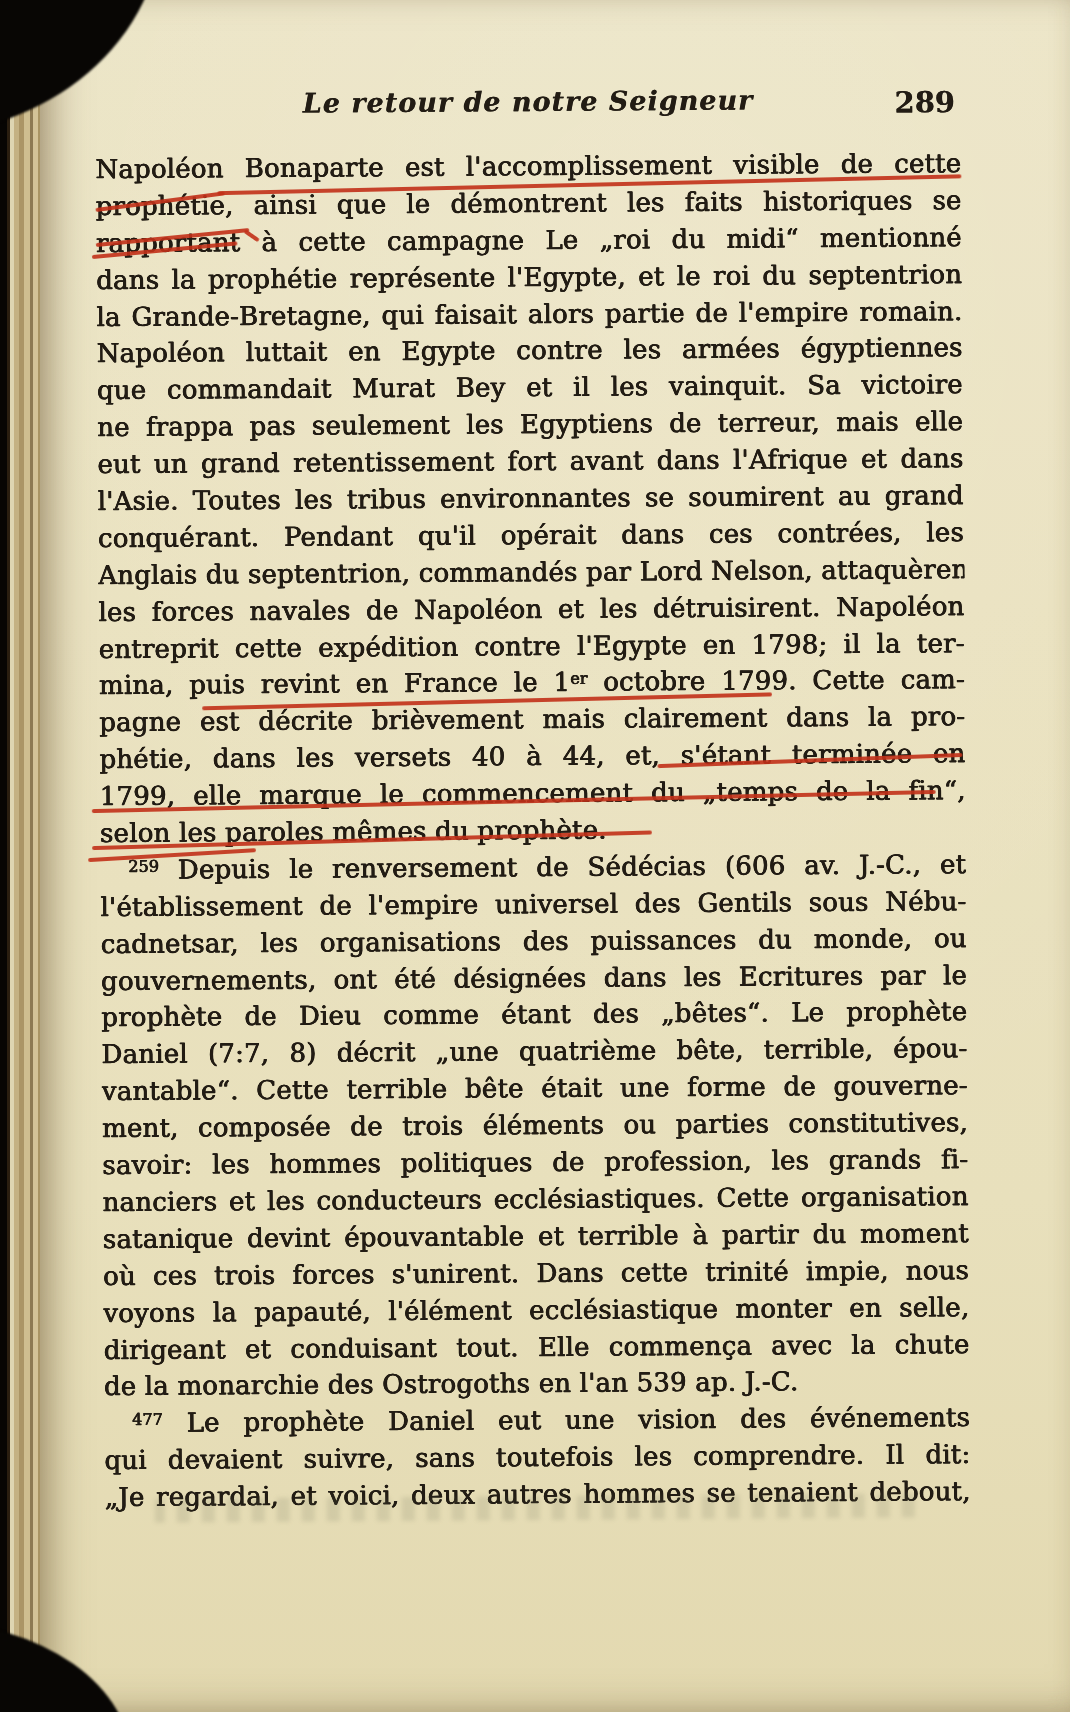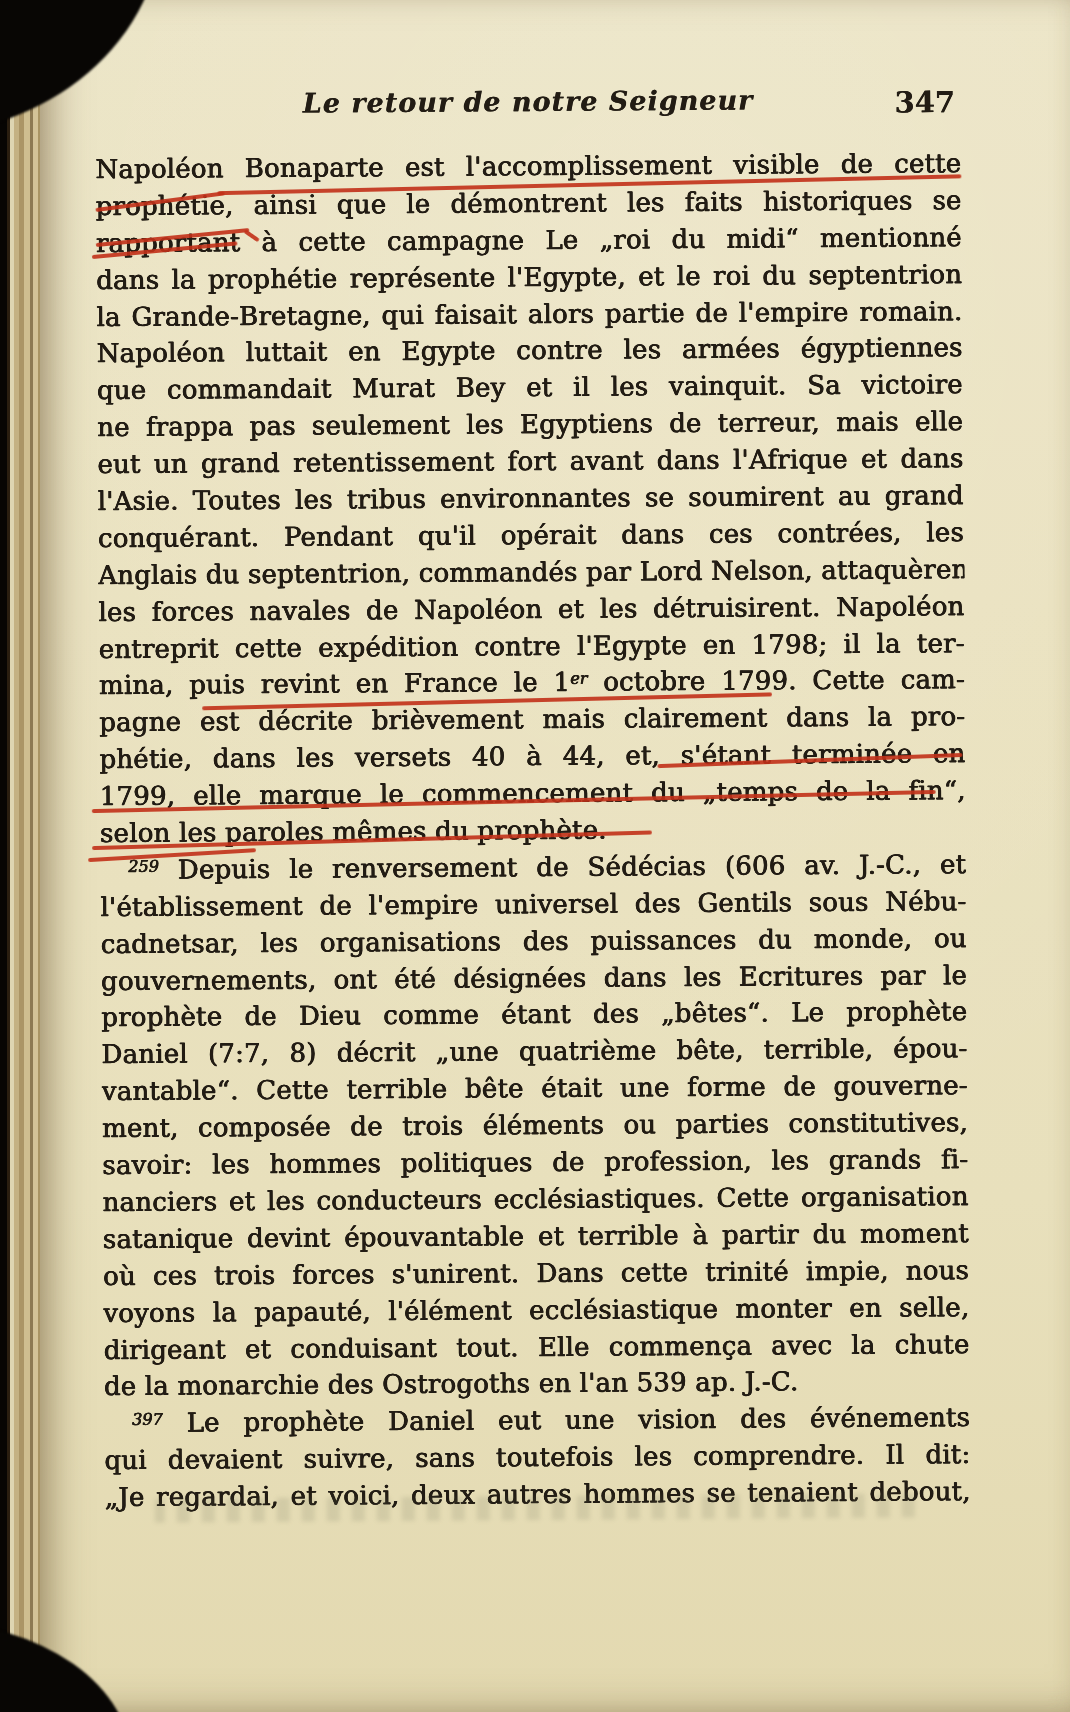--- a/index.html
+++ b/index.html
@@ -30,39 +30,39 @@
     text-shadow:0.3px 0 0 currentColor;}
   .page-number{position:absolute;top:88px;right:110px;font-weight:bold;font-size:29px;
     text-shadow:0.3px 0 0 currentColor;}
   .text-block{position:absolute;left:100px;top:148px;width:866px;}
   .line{height:36.9px;line-height:36.9px;font-size:26px;white-space:nowrap;
     text-align:justify;text-align-last:justify;text-justify:inter-word;
     letter-spacing:0.2px;overflow:hidden;
     text-shadow:0.45px 0 0 currentColor,-0.3px 0 0 currentColor,0 0.3px 0 currentColor;}
   .line.endline{text-align-last:left;}
   .line.indented{padding-left:28px;}
-  .line sup{font-size:0.62em;line-height:0;vertical-align:7px;letter-spacing:0;font-style:italic;}
+  .line sup{font-size:0.62em;line-height:0;vertical-align:7px;letter-spacing:0;}
   
   .redline{position:absolute;height:3.6px;background:#c23119;opacity:0.9;
     border-radius:2px;transform-origin:0 50%;z-index:5;filter:blur(0.3px);}
   
   .smudge{position:absolute;left:150px;top:1496px;width:760px;height:24px;opacity:0.5;
     background:repeating-linear-gradient(90deg,rgba(104,108,82,0.30) 0 13px,rgba(104,108,82,0) 13px 25px);
     filter:blur(2.2px);transform:scaleX(-1);z-index:3;}
 </style>
 </head>
 <body>
 
 <div class="book">
   <div class="edge-stripes"></div>
   <div class="page-face"></div>
 
   <div class="content">
     <div class="running-head">Le retour de notre Seigneur</div>
-    <div class="page-number">347</div>
+    <div class="page-number">289</div>
 
     <div class="text-block" id="text-block">
         <div>
           <div class="line">Napoléon Bonaparte est l'accomplissement visible de cette</div>
           <div class="line">prophétie, ainsi que le démontrent les faits historiques se</div>
           <div class="line">rapportant à cette campagne Le „roi du midi“ mentionné</div>
           <div class="line">dans la prophétie représente l'Egypte, et le roi du septentrion</div>
           <div class="line">la Grande-Bretagne, qui faisait alors partie de l'empire romain.</div>
           <div class="line">Napoléon luttait en Egypte contre les armées égyptiennes</div>
           <div class="line">que commandait Murat Bey et il les vainquit. Sa victoire</div>
@@ -90,21 +90,21 @@
           <div class="line">ment, composée de trois éléments ou parties constitutives,</div>
           <div class="line">savoir: les hommes politiques de profession, les grands fi-</div>
           <div class="line">nanciers et les conducteurs ecclésiastiques. Cette organisation</div>
           <div class="line">satanique devint épouvantable et terrible à partir du moment</div>
           <div class="line">où ces trois forces s'unirent. Dans cette trinité impie, nous</div>
           <div class="line">voyons la papauté, l'élément ecclésiastique monter en selle,</div>
           <div class="line">dirigeant et conduisant tout. Elle commença avec la chute</div>
           <div class="line endline">de la monarchie des Ostrogoths en l'an 539 ap. J.-C.</div>
         </div>
         <div>
-          <div class="line indented"><sup>397</sup> Le prophète Daniel eut une vision des événements</div>
+          <div class="line indented"><sup>477</sup> Le prophète Daniel eut une vision des événements</div>
           <div class="line">qui devaient suivre, sans toutefois les comprendre. Il dit:</div>
           <div class="line">„Je regardai, et voici, deux autres hommes se tenaient debout,</div>
         </div>
       </div>
 
     <div class="redline" style="left:100px;top:205px;width:130px;transform:rotate(-7deg);"></div>
     <div class="redline" style="left:222px;top:189px;width:744px;transform:rotate(-0.9deg);"></div>
     <div class="redline" style="left:100px;top:240px;width:154px;transform:rotate(-5.2deg);"></div>
     <div class="redline" style="left:249px;top:227px;width:17px;transform:rotate(35deg);"></div>
     <div class="redline" style="left:96px;top:252px;width:146px;transform:rotate(-5deg);"></div>

